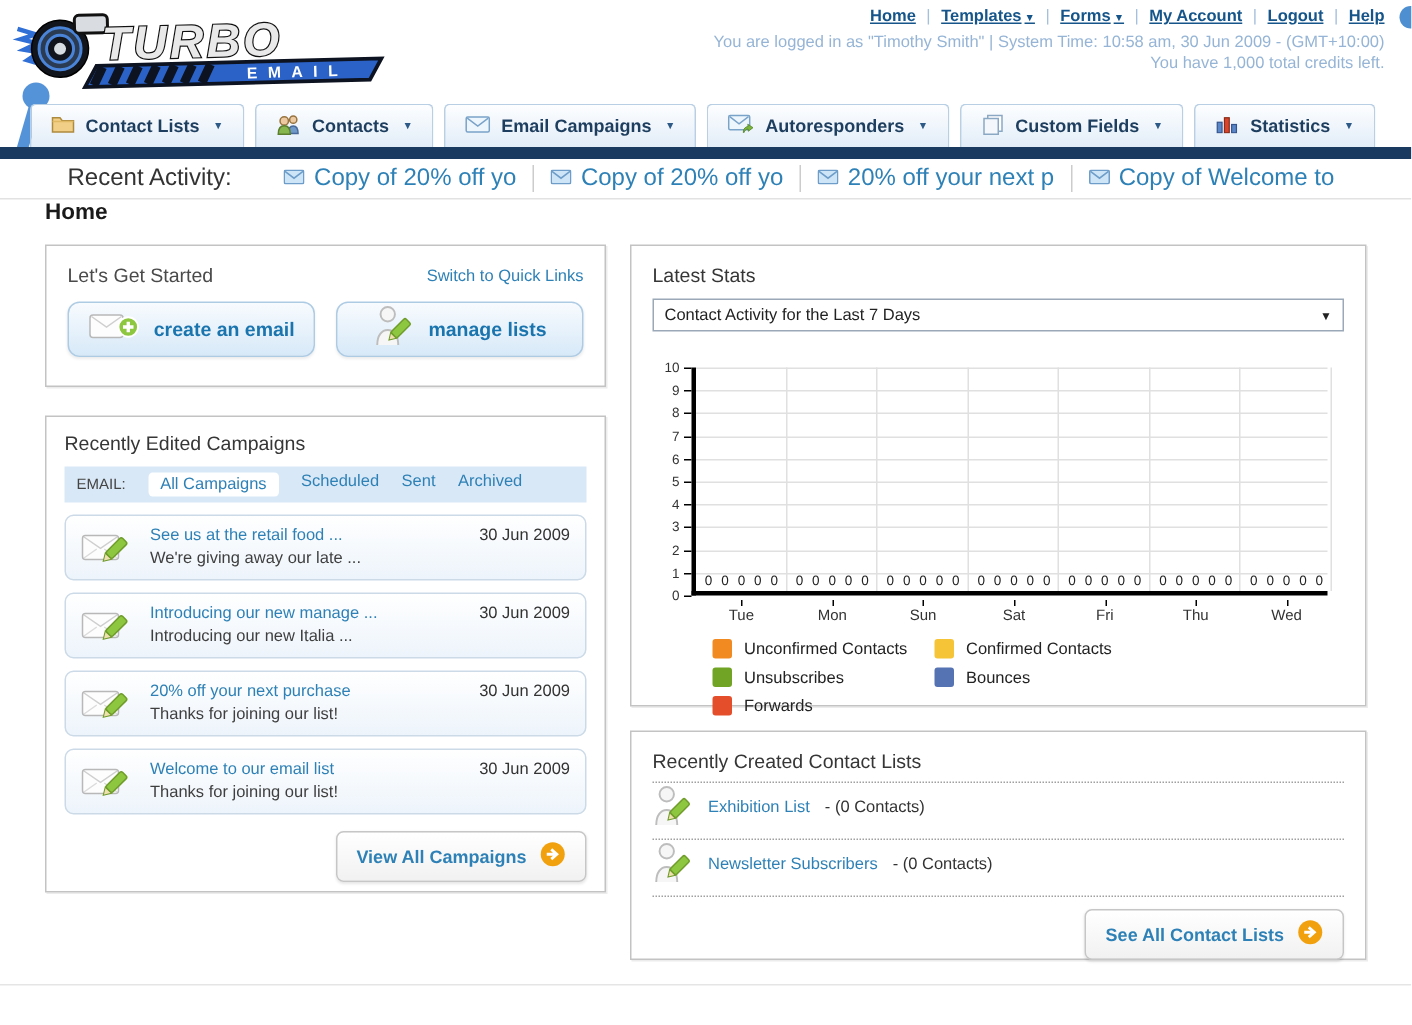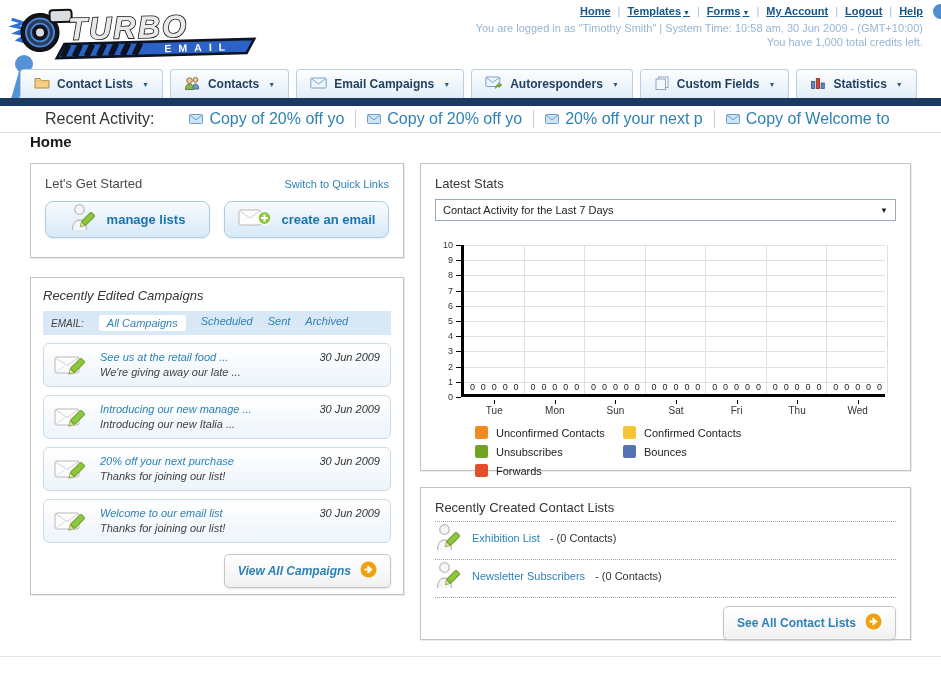--- a/index.html
+++ b/index.html
@@ -42,21 +42,21 @@
   #panel-get-started { left:30px; top:163px; width:374px; height:95px; padding:12px 14px; }
   .gs-head { display:flex; justify-content:space-between; align-items:center; }
   .gs-head .panel-title { font-size:13px; color:#4a4a4a; }
   .gs-head .link { font-size:11px; }
   .gs-buttons { display:flex; gap:14px; margin-top:10px; }
   .gs-btn { flex:1; height:37px; display:flex; align-items:center; justify-content:center; gap:10px;
             background:linear-gradient(#f8fbfe,#d7e9f8); border:1px solid #aecbe4; border-radius:8px;
             font-size:13px; font-weight:bold; color:#1a74ae; cursor:pointer; box-shadow:0 1px 2px rgba(0,0,0,.08); }
 
   
-  #panel-campaigns { left:30px; top:277px; width:374px; height:318px; padding:10px 12px;font-style:italic; }
+  #panel-campaigns { left:30px; top:277px; width:374px; height:318px; padding:10px 12px; }
   .show-bar { margin-top:8px; background:#d9e8f6; padding:4px 8px; display:flex; align-items:center; gap:15px; font-size:11px; }
   .show-label { color:#444; font-size:10px; }
   .filter { color:#2e81b6; cursor:pointer; }
   .filter.active { background:#fff; border-radius:3px; padding:2px 8px; }
   .campaign-item { margin-top:8px; height:44px; border:1px solid #ccdae8; border-radius:6px;
                    background:linear-gradient(#ffffff,#edf4fb); display:flex; align-items:center;
                    padding:0 10px; gap:8px; }
   .env-pencil { position:relative; width:38px; height:30px; flex:none; }
   .ci-text { flex:1; line-height:1.35; }
   .ci-title { font-size:11px; color:#2e81b6; cursor:pointer; }
@@ -233,38 +233,38 @@
 
   <div class="page-title">Home</div>
 
   <div class="panel" id="panel-get-started">
     <div class="gs-head">
       <span class="panel-title">Let's Get Started</span>
       <span class="link">Switch to Quick Links</span>
     </div>
     <div class="gs-buttons">
       <div class="gs-btn">
+        <span><svg width="34" height="22" viewBox="0 0 34 22">
+              <rect x="1" y="3" width="22" height="15" rx="2" fill="#fdfdfd" stroke="#b8b8b8"></rect>
+              <path d="M2 4l10 7L22 4" fill="none" stroke="#cfcfcf"></path>
+              <circle cx="26.5" cy="11" r="6.5" fill="#8dc63f" stroke="#fff" stroke-width="1.2"></circle>
+              <path d="M26.5 7.5v7M23 11h7" stroke="#fff" stroke-width="2.2"></path>
+            </svg></span>
+        <span>create an email</span>
+      </div>
+      <div class="gs-btn">
         <span><svg width="27" height="30" viewBox="0 0 27 30">
               <circle cx="9.5" cy="6.5" r="4.8" fill="#f6f6f6" stroke="#bdbdbd" stroke-width="1.3"></circle>
               <path d="M2.5 27c0-6.5 3-10 7-10s7 3.5 7 10" fill="#f6f6f6" stroke="#bdbdbd" stroke-width="1.3"></path>
               <g transform="rotate(-45 17 17)">
                 <polygon points="7.5,17 12,14.2 12,19.8" fill="#efe0b0" stroke="#6f9c2a" stroke-width=".7"></polygon>
                 <rect x="12" y="14.2" width="13.5" height="5.6" rx="1.2" fill="#8dc63f" stroke="#6f9c2a"></rect>
               </g>
             </svg></span>
         <span>manage lists</span>
-      </div>
-      <div class="gs-btn">
-        <span><svg width="34" height="22" viewBox="0 0 34 22">
-              <rect x="1" y="3" width="22" height="15" rx="2" fill="#fdfdfd" stroke="#b8b8b8"></rect>
-              <path d="M2 4l10 7L22 4" fill="none" stroke="#cfcfcf"></path>
-              <circle cx="26.5" cy="11" r="6.5" fill="#8dc63f" stroke="#fff" stroke-width="1.2"></circle>
-              <path d="M26.5 7.5v7M23 11h7" stroke="#fff" stroke-width="2.2"></path>
-            </svg></span>
-        <span>create an email</span>
       </div>
     </div>
   </div>
 
   <div class="panel" id="panel-campaigns">
     <div class="panel-title">Recently Edited Campaigns</div>
     <div class="show-bar">
       <span class="show-label">EMAIL:</span>
       <span id="filters" style="display:flex;gap:15px">
           <span class="filter active">All Campaigns</span>

